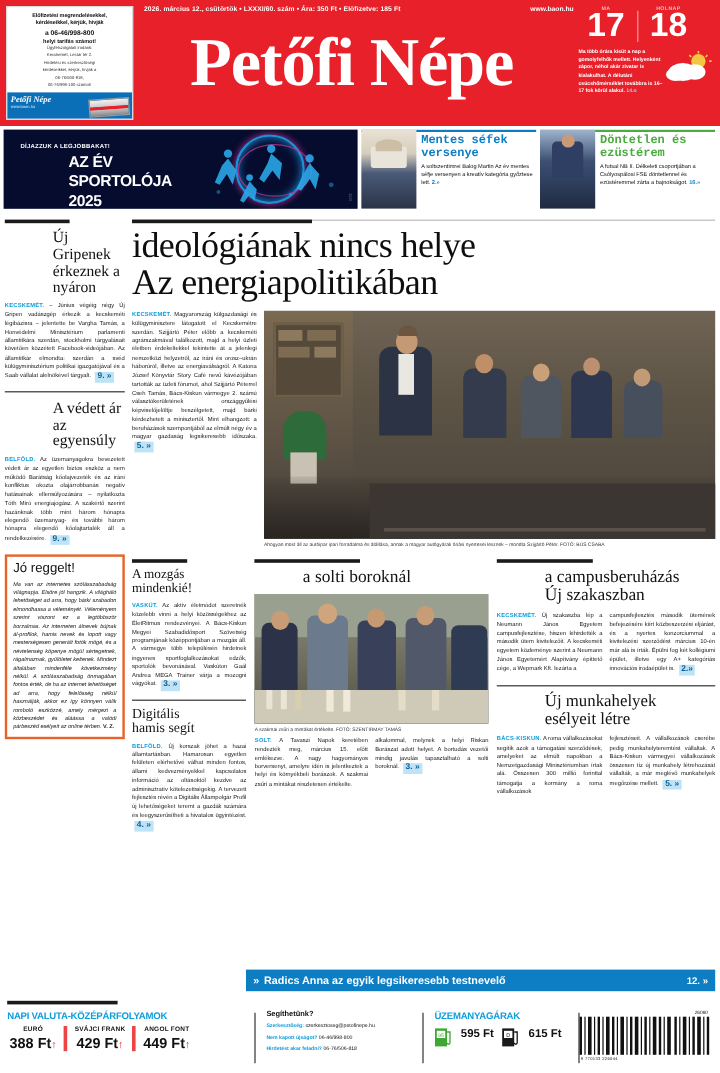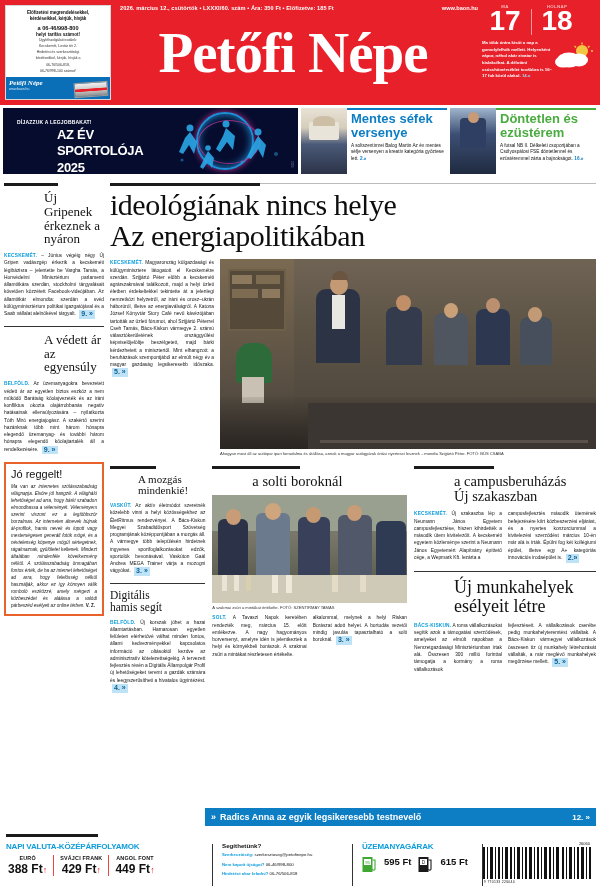--- a/index.html
+++ b/index.html
@@ -82,21 +82,21 @@
     border:1px solid #c0308f; border-radius:50%; opacity:.8;
   }
   .ad-txt { position:absolute; left:14px; top:11px; color:#fff; }
   .ad-k { font-size:5px; font-weight:bold; letter-spacing:0.2px; }
   .ad-big { font-size:13px; font-weight:bold; line-height:1.02; margin-top:3px; letter-spacing:-0.3px;margin-left:40px; }
   .ad-side { position:absolute; right:4px; bottom:6px; font-size:3px; color:#6f7aa0; writing-mode:vertical-rl; }
 
   .promo-news { width:146px; background:#ffffff; display:flex; }
   .pn-thumb { width:46px; height:100%; position:relative; overflow:hidden; }
   .pn-body { flex:1; padding:4px 3px 0 4px; }
-  .pn-title { font-size:13px; font-weight:bold; color:#0d7dc4; line-height:1.1; }
+  .pn-title { font-size:10px; font-weight:bold; color:#0d7dc4; line-height:1.1;font-family:Liberation Mono, monospace; }
   .pn-title.green { color:#4aab3f; }
   .pn-text { font-size:4.7px; color:#111; line-height:1.42; margin-top:2px; }
   .pn-pg { color:#0d7dc4; font-weight:bold; }
   .promo-rule-top { position:absolute; left:0; top:0; width:100%; height:2px; background:#0d7dc4; }
   .promo-rule-top.green { background:#4aab3f; }
 
   
   .content { position:absolute; left:0; top:177px; width:600px; height:655px; padding:0 4px; }
   .col-left { position:absolute; left:4px; top:6px; width:100px; }
   .main-area { position:absolute; left:110px; top:6px; width:486px; }
@@ -144,21 +144,21 @@
   }
   .bp-arrow { margin-right:4px; }
   .bp-pg { margin-left:auto; font-size:8px; }
 
   
   .footer { position:absolute; left:0; top:832px; width:600px; height:62px; background:#fff; }
   .footer-rule { position:absolute; left:6px; top:2px; width:92px; height:3px; background:#1b1b1b; }
   .f-sec { position:absolute; top:10px; }
   .f-title { font-size:8px; font-weight:bold; color:#0d9ddb; letter-spacing:-0.2px; }
   .curr-row { display:flex; margin-top:4px; }
-  .curr { padding:0 6px; text-align:center; border-left:1px solid #ef4444; }
+  .curr { padding:0 6px; text-align:center; border-left:3px solid #ef4444; }
   .curr:first-child { border-left:none; padding-left:2px; }
   .curr-n { font-size:5.4px; font-weight:bold; color:#111; letter-spacing:0.2px; }
   .curr-v { font-size:12px; font-weight:bold; color:#111; margin-top:1px; white-space:nowrap; }
   .up { color:#e8202a; font-size:9px; }
 
   .help-t { font-size:6.2px; font-weight:bold; color:#111; }
   .help-l { font-size:4.3px; margin-top:3px; line-height:1.55; color:#111; }
   .help-k { color:#0d9ddb; font-weight:bold; }
 
   .fuel-row { display:flex; align-items:flex-start; gap:7px; margin-top:5px; }
@@ -376,21 +376,21 @@
             <div style="position:absolute;left:100px;bottom:6px;width:268px;height:3px;background:#5a524a;"></div>
           </div>
           <div class="caption">Ahogyan most áll az autóipar ipari forradalma és átállása, annak a magyar autógyárak óriási nyertesei lesznek – mondta Szijjártó Péter. FOTÓ: BÚS CSABA</div>
         </div>
       </div>
 
       <div class="mid">
 
         <div class="mc1">
           <div class="rule" style="width:46px;"></div>
-          <h2 class="hl" style="font-size:11px;margin-left:28px;">A mozgás mindenkié!</h2>
+          <h2 class="hl" style="font-size:11px;">A mozgás mindenkié!</h2>
           <p class="body" style="margin-top:5px;">
             <span class="tag">VASKÚT.</span>
             <span>Az aktív életmódot szeretnék közelebb vinni a helyi közösségekhez az ÉletRitmus rendezvényei. A Bács-Kiskun Megyei Szabadidősport Szövetség programjának középpontjában a mozgás áll. A vármegye több településén hirdetnek ingyenes sportfoglalkozásokat edzők, sportolók bevonásával. Vaskúton Gaál Andrea MEGA Trainer várja a mozogni vágyókat.</span>
             <span class="pgbadge">3. »</span>
           </p>
 
           <div style="height:1px;background:#333;margin:7px 0 5px;"></div>
 
           <h2 class="hl" style="font-size:11.5px;">
             <div>Digitális</div>
@@ -455,21 +455,21 @@
               <span>Új szakaszba lép a Neumann János Egyetem campusfejlesztése, hiszen kihirdették a második ütem kivitelezőit. A kecskeméti egyetem közleménye szerint a Neumann János Egyetemért Alapítvány építtető cége, a Wepmark Kft. lezárta a</span>
             </p>
             <p class="body" style="width:88px;">
               <span>campusfejlesztés második ütemének befejezésére kiírt közbeszerzési eljárást, és a nyertes konzorciummal a kivitelezési szerződést március 10-én már alá is írták. Épülni fog két kollégiumi épület, illetve egy A+ kategóriás innovációs irodaépület is.</span>
               <span class="pgbadge">2.»</span>
             </p>
           </div>
 
           <div style="height:1px;background:#333;margin:8px 0 6px;"></div>
 
-          <h2 class="hl hl-mid" style="font-size:18px;">
+          <h2 class="hl hl-mid" style="font-size:14px;">
             <div>Új munkahelyek</div>
             <div>esélyeit létre</div>
           </h2>
           <div style="display:flex;gap:6px;margin-top:6px;">
             <p class="body" style="width:88px;">
               <span class="tag">BÁCS-KISKUN.</span>
               <span>A roma vállalkozásokat segítik azok a támogatási szerződések, amelyeket az elmúlt napokban a Nemzetgazdasági Minisztériumban írtak alá. Összesen 300 millió forinttal támogatja a kormány a roma vállalkozások</span>
             </p>
             <p class="body" style="width:88px;">
               <span>fejlesztéseit. A vállalkozások cserébe pedig munkahelyteremtést vállaltak. A Bács-Kiskun vármegyei vállalkozások összesen tíz új munkahely létrehozását vállalták, a már meglévő munkahelyek megőrzése mellett.</span>

